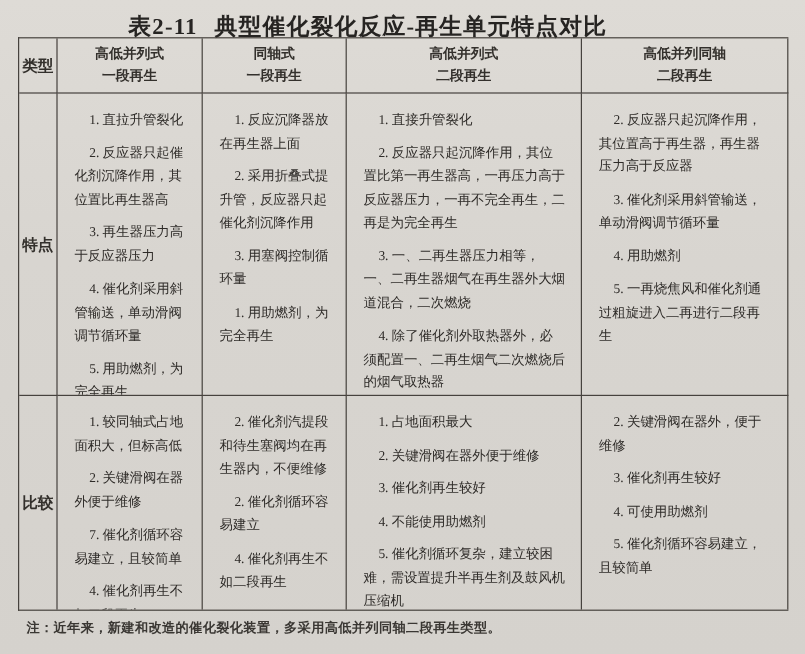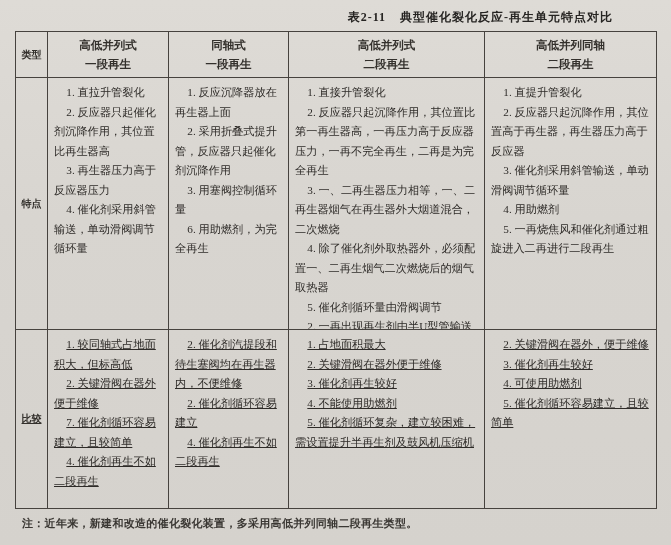--- a/index.html
+++ b/index.html
@@ -18,22 +18,22 @@
   .page {
     position: absolute;
     inset: 0;
     background: linear-gradient(180deg, #dedbd6 0%, #d8d5d0 40%, #d5d2cd 100%);
   }
   .title {
     position: absolute;
     top: 9px;
     left: 0;
     width: 613px;
-    text-align: right;
-    font-size: 12px;
+    text-align: center;
+    font-size: 19px;
     font-weight: bold;
     letter-spacing: 1px;
     color: #262422;
   }
   .title .tno { margin-right: 14px; }
   .grid {
     position: absolute;
     left: 15px;
     top: 31px;
     display: grid;
@@ -43,26 +43,26 @@
     border-left: 1px solid #46423e;
     border-bottom: 1.5px solid #46423e;
     background: transparent;
   }
   .cell {
     border-right: 1px solid #46423e;
     border-bottom: 1px solid #46423e;
     box-sizing: border-box;
     overflow: hidden;
   }
-  .cell.last-row { border-bottom: none; text-decoration: underline; }
+  .cell.last-row { border-bottom: none; }
   .label-cell {
     display: flex;
     align-items: center;
     justify-content: center;
-    font-size: 10px;
+    font-size: 13px;
     font-weight: bold;
     color: #33302c;
   }
   .head-cell {
     display: flex;
     flex-direction: column;
     align-items: center;
     justify-content: center;
     text-align: right;
     font-size: 11.5px;
@@ -70,21 +70,21 @@
     line-height: 19px;
     color: #33302c;
   }
   .body-cell {
     padding: 5px 5px 4px 6px;
     font-size: 11.2px;
     line-height: 19.5px;
     color: #2e2b28;
   }
   .body-cell .item {
-    margin: 0;
+    margin: 8px;
     text-indent: 1.1em;
   }
   .footnote {
     position: absolute;
     left: 22px;
     top: 516px;
     width: 630px;
     font-size: 11px;
     font-weight: bold;
     color: #3a3733;
@@ -119,37 +119,37 @@
       <span>高低并列同轴</span>
       <span>二段再生</span>
     </div>
 
     <div class="cell label-cell">特点</div>
     <div class="cell body-cell">
         <p class="item">1. 直拉升管裂化</p>
         <p class="item">2. 反应器只起催化剂沉降作用，其位置比再生器高</p>
         <p class="item">3. 再生器压力高于反应器压力</p>
         <p class="item">4. 催化剂采用斜管输送，单动滑阀调节循环量</p>
+        <p class="item">5. 用助燃剂，为完全再生</p>
       </div>
     <div class="cell body-cell">
         <p class="item">1. 反应沉降器放在再生器上面</p>
         <p class="item">2. 采用折叠式提升管，反应器只起催化剂沉降作用</p>
         <p class="item">3. 用塞阀控制循环量</p>
-        <p class="item">6. 用助燃剂，为完全再生</p>
+        <p class="item">1. 用助燃剂，为完全再生</p>
       </div>
     <div class="cell body-cell">
         <p class="item">1. 直接升管裂化</p>
         <p class="item">2. 反应器只起沉降作用，其位置比第一再生器高，一再压力高于反应器压力，一再不完全再生，二再是为完全再生</p>
         <p class="item">3. 一、二再生器压力相等，一、二再生器烟气在再生器外大烟道混合，二次燃烧</p>
         <p class="item">4. 除了催化剂外取热器外，必须配置一、二再生烟气二次燃烧后的烟气取热器</p>
         <p class="item">5. 催化剂循环量由滑阀调节</p>
         <p class="item">2. 一再出现再生剂由半U型管输送</p>
       </div>
     <div class="cell body-cell">
-        <p class="item">1. 直提升管裂化</p>
         <p class="item">2. 反应器只起沉降作用，其位置高于再生器，再生器压力高于反应器</p>
         <p class="item">3. 催化剂采用斜管输送，单动滑阀调节循环量</p>
         <p class="item">4. 用助燃剂</p>
         <p class="item">5. 一再烧焦风和催化剂通过粗旋进入二再进行二段再生</p>
       </div>
 
     <div class="cell label-cell last-row">比较</div>
     <div class="cell body-cell last-row">
         <p class="item">1. 较同轴式占地面积大，但标高低</p>
         <p class="item">2. 关键滑阀在器外便于维修</p>

